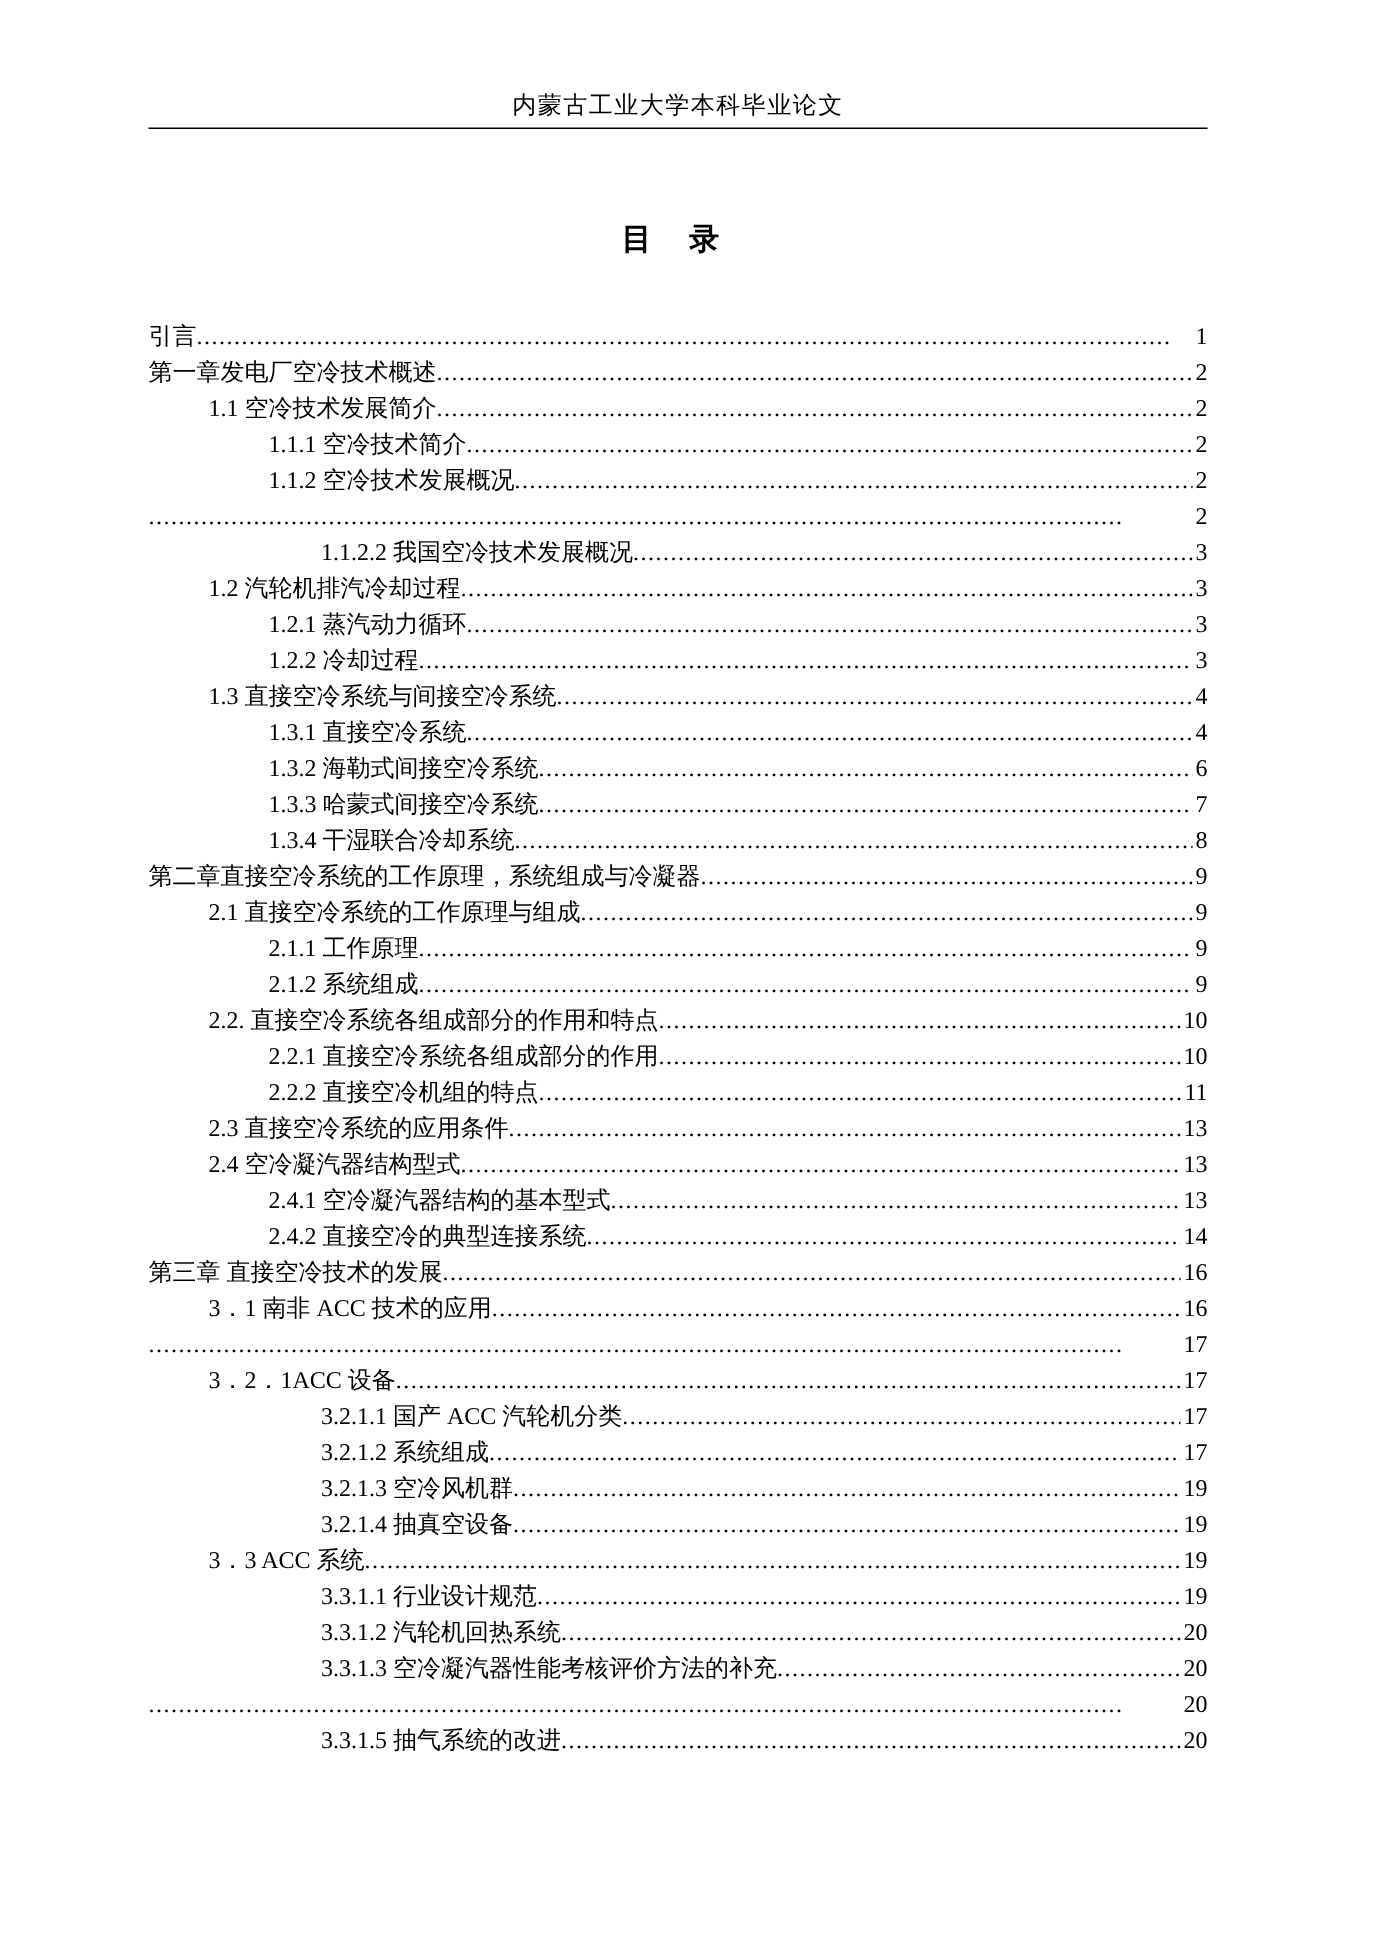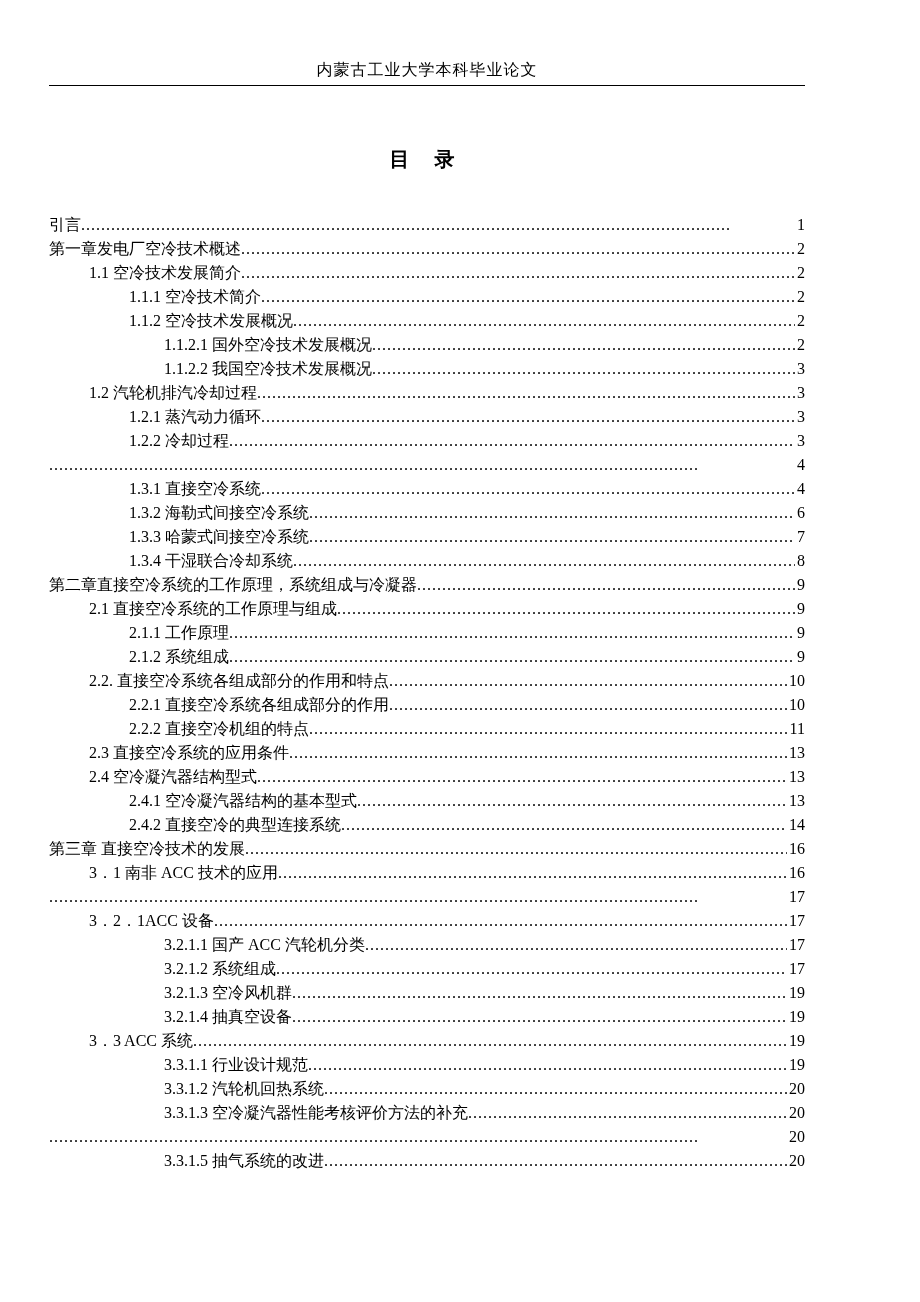--- a/index.html
+++ b/index.html
@@ -4,21 +4,21 @@
 <style>
   body {
     margin: 0;
     padding: 0;
     background: #fff;
     font-family: "SimSun", "宋体", serif;
     color: #000;
     width: 920px;
   }
   .page {
-    padding: 60px 115px 60px 49px;
+    padding: 60px 115px 60px 99px;
     box-sizing: border-box;
   }
   .header {
     text-align: center;
     font-size: 16px;
     letter-spacing: 1px;
   }
   .rule {
     margin: 4px 0 0 0;
     border: none;
@@ -88,21 +88,20 @@
         <span class="toc-label">1.1.1 空冷技术简介 </span>
         <span class="toc-leader"></span>
         <span class="toc-page">2</span>
       </div>
       <div class="toc-row lvl2">
         <span class="toc-label">1.1.2 空冷技术发展概况 </span>
         <span class="toc-leader"></span>
         <span class="toc-page">2</span>
       </div>
       <div class="toc-row lvl3">
-        <span class="toc-label">1.1.2.1 国外空冷技术发展概况</span>
         <span class="toc-leader"></span>
         <span class="toc-page">2</span>
       </div>
       <div class="toc-row lvl3">
         <span class="toc-label">1.1.2.2 我国空冷技术发展概况</span>
         <span class="toc-leader"></span>
         <span class="toc-page">3</span>
       </div>
       <div class="toc-row lvl1">
         <span class="toc-label">1.2 汽轮机排汽冷却过程</span>
@@ -113,20 +112,21 @@
         <span class="toc-label">1.2.1 蒸汽动力循环 </span>
         <span class="toc-leader"></span>
         <span class="toc-page">3</span>
       </div>
       <div class="toc-row lvl2">
         <span class="toc-label">1.2.2 冷却过程 </span>
         <span class="toc-leader"></span>
         <span class="toc-page">3</span>
       </div>
       <div class="toc-row lvl1">
+        <span class="toc-label">1.3 直接空冷系统与间接空冷系统</span>
         <span class="toc-leader"></span>
         <span class="toc-page">4</span>
       </div>
       <div class="toc-row lvl2">
         <span class="toc-label">1.3.1 直接空冷系统 </span>
         <span class="toc-leader"></span>
         <span class="toc-page">4</span>
       </div>
       <div class="toc-row lvl2">
         <span class="toc-label">1.3.2 海勒式间接空冷系统 </span>

